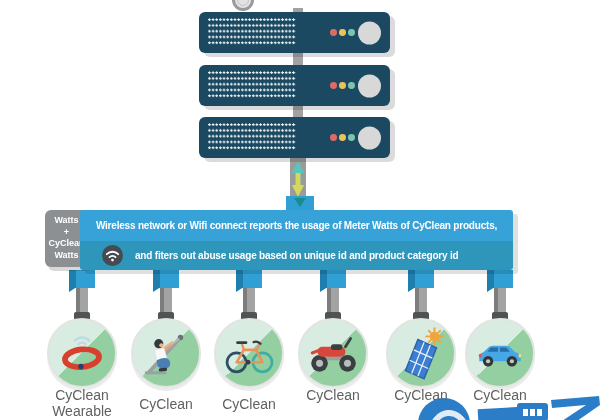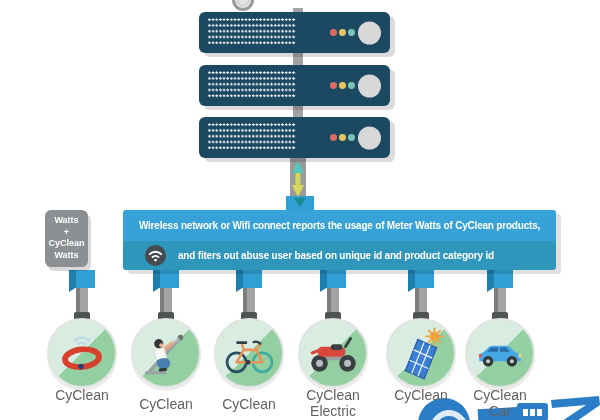--- a/index.html
+++ b/index.html
@@ -23,21 +23,21 @@
   .led{position:absolute;top:50%;margin-top:-3.4px;width:6.8px;height:6.8px;border-radius:50%;}
   .knob{position:absolute;right:9px;top:50%;transform:translateY(-50%);width:23px;height:23px;
     border-radius:50%;background:#d8d8d8;}
   
   .stub-top{position:absolute;left:286px;top:196px;width:28px;height:15px;background:#2f9fd4;z-index:2;}
   .owner-tab{position:absolute;left:45px;top:210px;width:43px;height:57px;background:#8c9093;
     border-radius:6px;box-shadow:3px 4px 0 rgba(0,0,0,0.15);z-index:3;
     color:#fff;font-size:9px;font-weight:bold;text-align:center;line-height:11.5px;padding-top:5px;
     box-sizing:border-box;}
   .banner{position:absolute;left:80px;top:210px;width:433px;height:60px;z-index:4;
-    box-shadow:5px 4px 0 rgba(0,0,0,0.12);border-radius:3px;margin-left:43px;}
+    box-shadow:5px 4px 0 rgba(0,0,0,0.12);border-radius:3px;}
   .banner .band-top{position:absolute;left:0;top:0;width:100%;height:31px;background:#37a2d8;
     border-radius:3px 3px 0 0;}
   .banner .band-bottom{position:absolute;left:0;top:31px;width:100%;height:29px;background:#2e96ba;
     border-radius:0 0 3px 3px;}
   .banner-line1{position:absolute;left:0;top:0;width:100%;height:31px;display:flex;align-items:center;
     justify-content:center;color:#fff;font-weight:bold;font-size:10px;letter-spacing:-0.2px;
     white-space:nowrap;z-index:5;}
   .banner-line2{position:absolute;left:55px;top:31px;width:370px;height:29px;display:flex;align-items:center;
     color:#fff;font-weight:bold;font-size:10px;letter-spacing:-0.2px;white-space:nowrap;z-index:5;}
   .wifi-badge{position:absolute;left:22px;top:35px;width:21px;height:21px;border-radius:50%;
@@ -114,21 +114,21 @@
   <div>Watts</div>
   <div>+</div>
   <div>CyClean</div>
   <div>Watts</div>
 </div>
 
 <div class="banner">
   <div class="band-top"></div>
   <div class="band-bottom"></div>
   <div class="banner-line1">Wireless network or Wifi connect reports the usage of Meter Watts of CyClean products,</div>
-  <div class="banner-line2">and fiters out abuse user based on unique id and product category id</div>
+  <div class="banner-line2">and fiters out abuse usage based on unique id and product category id</div>
   <div class="wifi-badge">
     <svg width="21" height="21" viewBox="0 0 24 24">
       <path d="M5.5 10.5 a9.2 9.2 0 0 1 13 0" fill="none" stroke="#ffffff" stroke-width="2.2" stroke-linecap="round"></path>
       <path d="M8.6 13.8 a4.8 4.8 0 0 1 6.8 0" fill="none" stroke="#ffffff" stroke-width="2.2" stroke-linecap="round"></path>
       <circle cx="12" cy="17.2" r="1.6" fill="#ffffff"></circle>
     </svg>
   </div>
 </div>
 
 <div class="stub" style="left:69px">
@@ -141,20 +141,21 @@
     <g opacity="0.55">
       <path d="M21 16 a9.5 9.5 0 0 1 14 0" fill="none" stroke="#a9cde8" stroke-width="2.4" stroke-linecap="round"></path>
       <path d="M24.5 19.5 a4.8 4.8 0 0 1 7 0" fill="none" stroke="#a9cde8" stroke-width="2.4" stroke-linecap="round"></path>
     </g>
     <ellipse cx="28" cy="33" rx="16.5" ry="8.5" fill="none" stroke="#d8402e" stroke-width="5.5" transform="rotate(-6 28 33)"></ellipse>
     <circle cx="27" cy="41" r="2.6" fill="#2b3e74"></circle>
   </svg>
 </div>
 <div class="plabel lbl-two" style="left:27px">
   <div>CyClean</div>
+  <div>Wearable</div>
 </div>
 
 <div class="stub" style="left:153px">
     <span class="fold"></span>
   </div>
 <div class="bar" style="left:160px"></div>
 <div class="cap" style="left:158px"></div>
 <div class="pcircle" style="left:131px">
   <svg width="58" height="58" viewBox="0 0 56 56">
     <line x1="11" y1="47" x2="42" y2="13" stroke="#9aa0a3" stroke-width="3.6" stroke-linecap="round"></line>
@@ -209,21 +210,20 @@
     <circle cx="42" cy="38" r="8" fill="#3a3f41"></circle>
       <circle cx="42" cy="38" r="3.4" fill="#b9bdbe"></circle>
     <path d="M40 22 L45 14" stroke="#3a3f41" stroke-width="2.6" stroke-linecap="round"></path>
     <rect x="13" y="22" width="27" height="9.5" rx="4.5" fill="#d8473b"></rect>
     <rect x="26" y="19.5" width="11" height="5.5" rx="2.5" fill="#3a3f41"></rect>
     <path d="M13 26 L8 28" stroke="#d8473b" stroke-width="3" stroke-linecap="round"></path>
   </svg>
 </div>
 <div class="plabel lbl-two" style="left:278px">
   <div>CyClean</div>
-  <div>Electric</div>
 </div>
 
 <div class="stub" style="left:408px">
     <span class="fold"></span>
   </div>
 <div class="bar" style="left:415px"></div>
 <div class="cap" style="left:413px"></div>
 <div class="pcircle" style="left:386px">
   <svg width="58" height="58" viewBox="0 0 56 56">
     <g stroke="#f2a43c" stroke-width="1.8" stroke-linecap="round">
@@ -263,21 +263,20 @@
     <rect x="7.6" y="29" width="2.4" height="3.4" rx="1" fill="#e05548"></rect>
     <rect x="46" y="29" width="2.4" height="3.4" rx="1" fill="#f7e06e"></rect>
     <circle cx="16.5" cy="36" r="5" fill="#32373a"></circle>
       <circle cx="16.5" cy="36" r="2" fill="#c6cacc"></circle>
     <circle cx="39.5" cy="36" r="5" fill="#32373a"></circle>
       <circle cx="39.5" cy="36" r="2" fill="#c6cacc"></circle>
   </svg>
 </div>
 <div class="plabel lbl-two" style="left:445px">
   <div>CyClean</div>
-  <div>Car</div>
 </div>
 
 <div class="wm wm-swirl"></div>
 <div class="wm wm-bar"></div>
 <div class="wm wm-badge">
     <i></i>
     <i></i>
     <i></i>
   </div>
 <svg class="wm wm-seven" viewBox="0 0 50 25">

